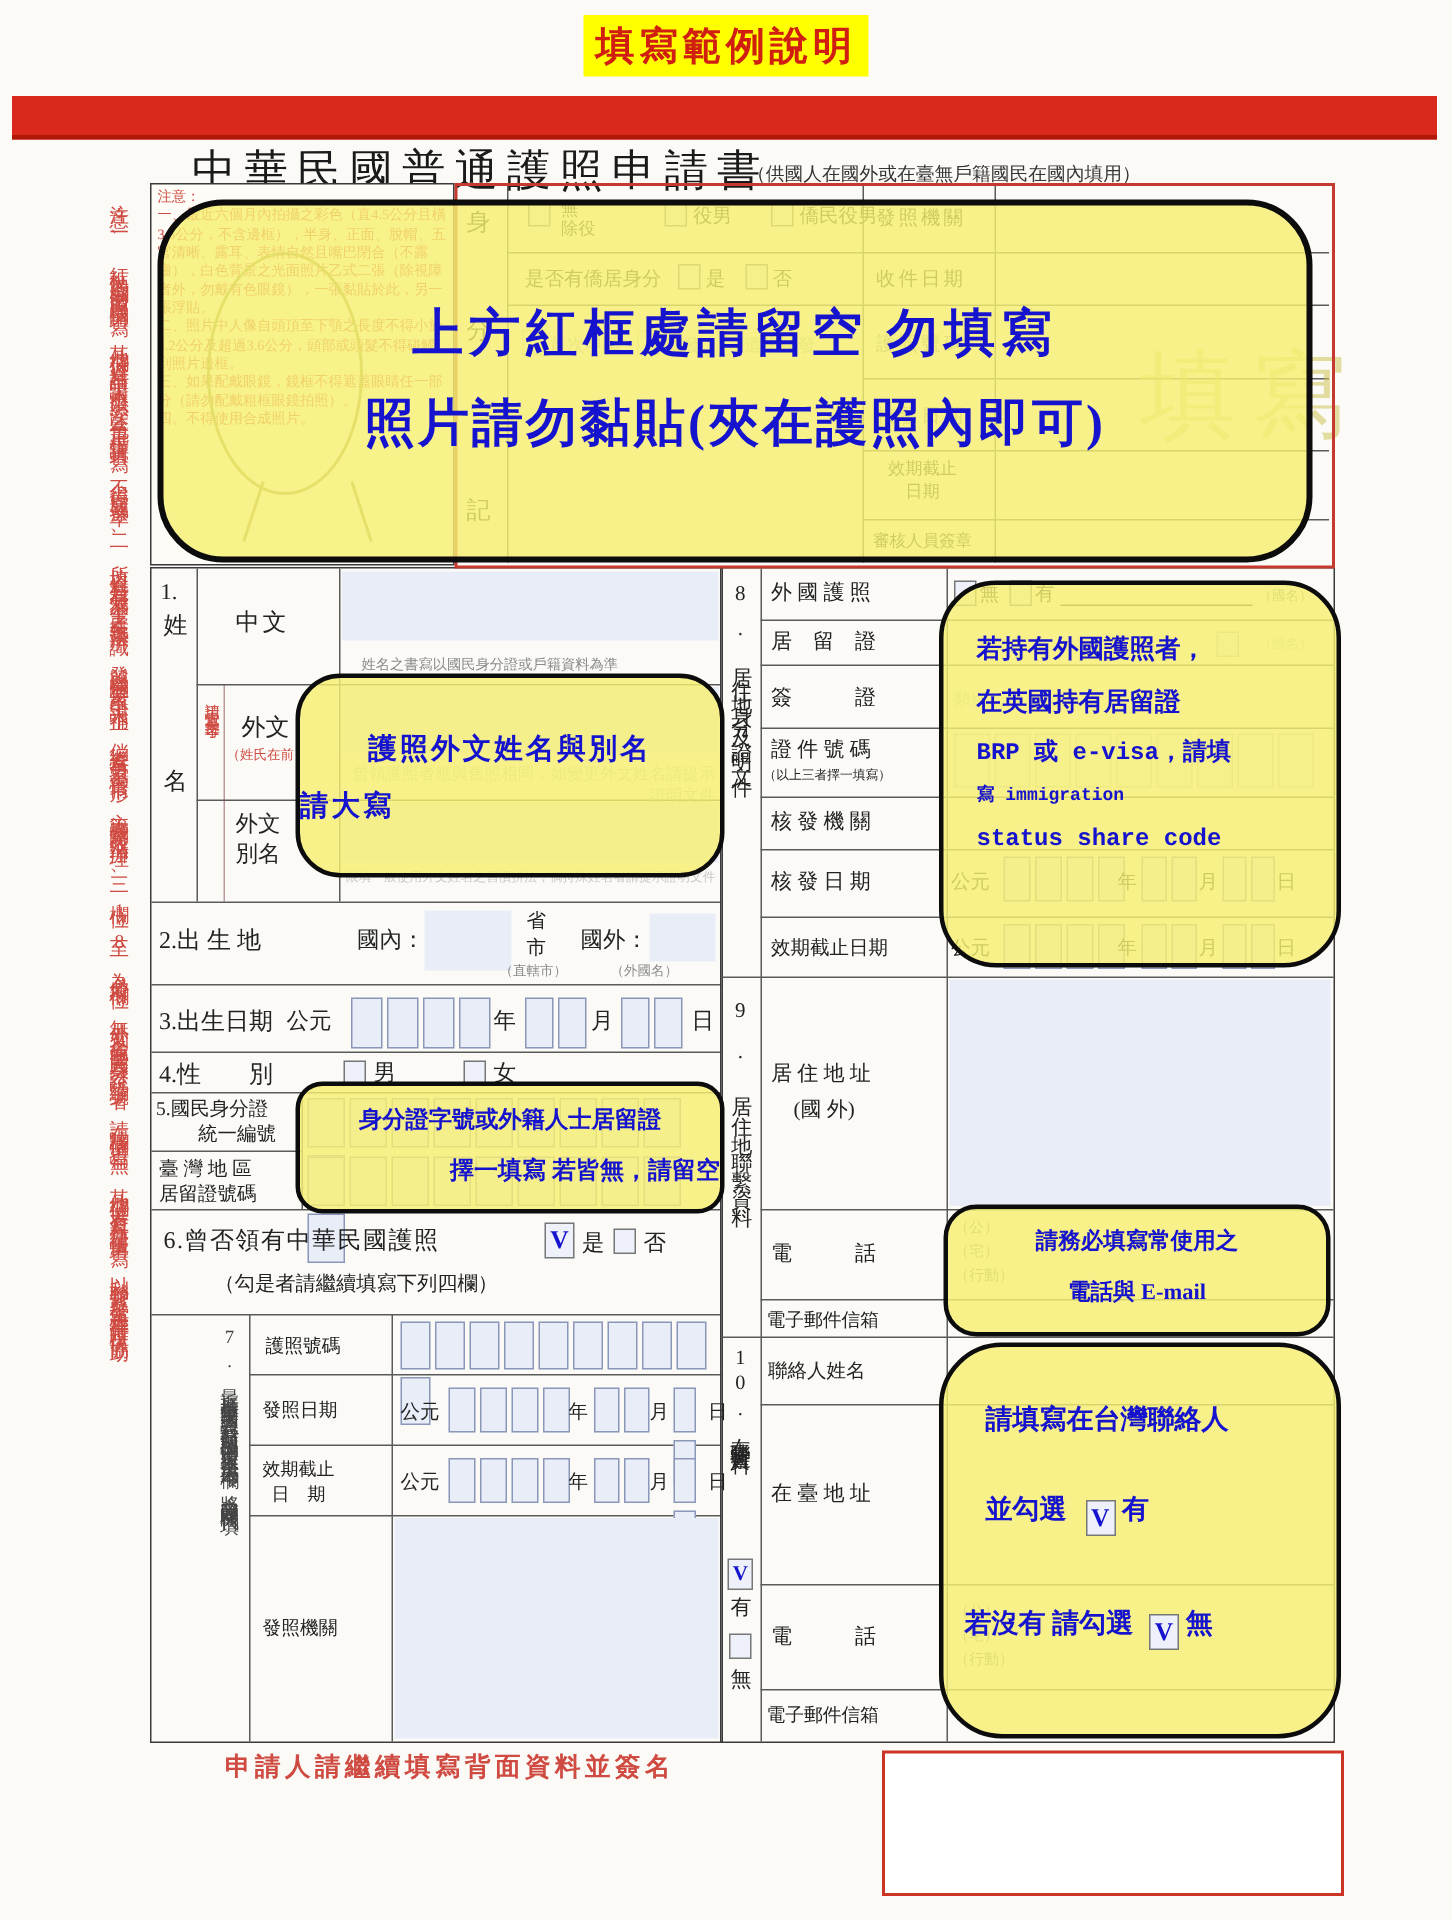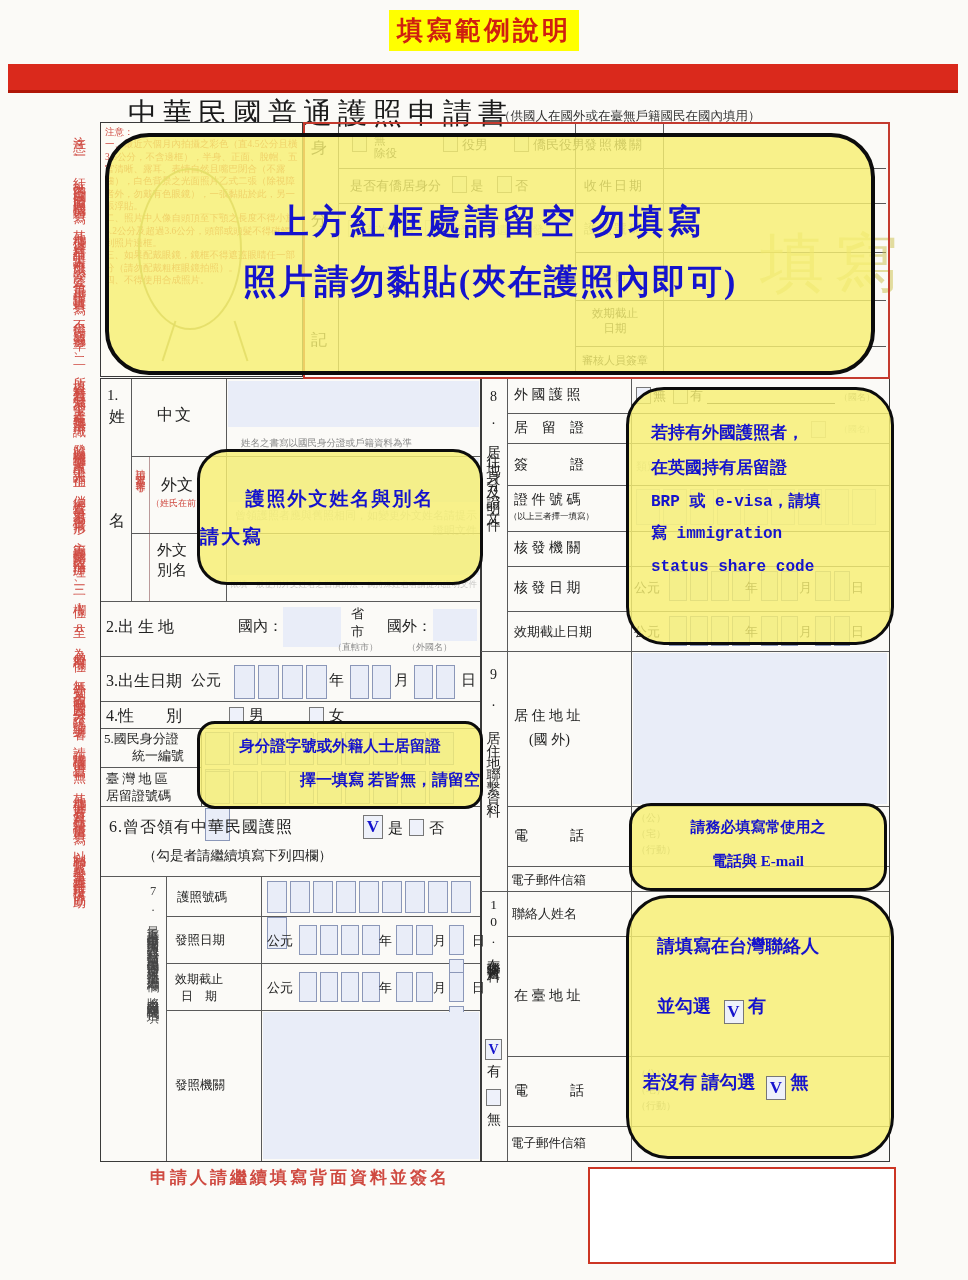--- a/index.html
+++ b/index.html
@@ -283,21 +283,21 @@
     <div class="a" style="left:280px;top:237px;--bw:15px;--bh:28px"><span class="bx"></span><span class="bx"></span></div>
     <div class="a" style="left:318px;top:244px;font-size:13px">月</div>
     <div class="a" style="left:334px;top:237px;--bw:14px;--bh:28px"><span class="bx"></span><span class="bx"></span></div>
     <div class="a" style="left:370px;top:244px;font-size:13px">日</div>
 
     <div class="a callout" style="left:145px;top:8px;width:262px;height:252px;border-radius:38px;border-width:3.5px">
       <div class="a blue" style="left:22px;top:26px;font-size:17px;line-height:2.05">
         <div>若持有外國護照者，</div>
         <div>在英國持有居留證</div>
         <div style="font-family:'Liberation Mono','DejaVu Sans Mono',monospace;font-size:16px">BRP 或 e-visa，請填</div>
-        <div style="font-family:'Liberation Mono','DejaVu Sans Mono',monospace;font-size:16px">寫 immigration</div>
+        <div style="font-family:'Liberation Mono','DejaVu Sans Mono',monospace;font-size:12px">寫 immigration</div>
         <div style="font-family:'Liberation Mono','DejaVu Sans Mono',monospace;font-size:16px">status share code</div>
       </div>
     </div>
 
     <div class="a vtx" style="left:3px;top:288px;height:212px;font-size:14px;letter-spacing:12px">9.居住地聯繫資料</div>
     <div class="a fill" style="left:152px;top:274px;width:254px;height:151px"></div>
     <div class="a" style="left:33px;top:328px;font-size:14px">居 住 地 址</div>
     <div class="a" style="left:48px;top:352px;font-size:14px">(國 外)</div>
     <div class="a" style="left:33px;top:448px;font-size:14px">電　　　話</div>
     <div class="a gray" style="left:155px;top:432px;font-size:10px">（公）</div>

